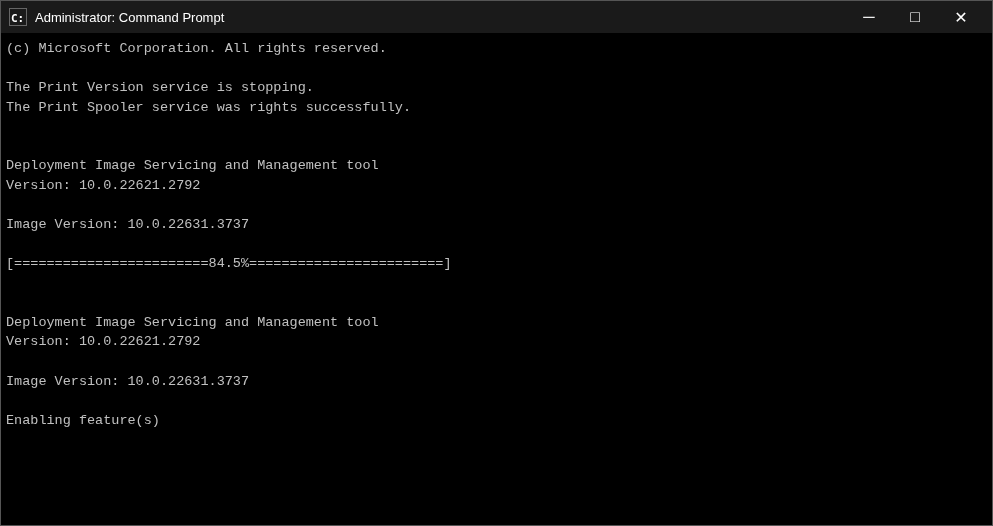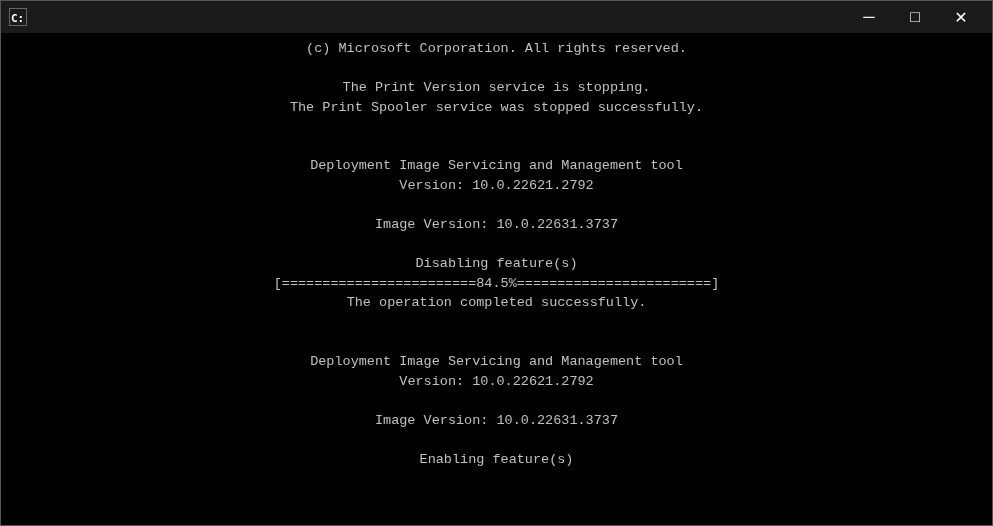--- a/index.html
+++ b/index.html
@@ -81,21 +81,20 @@
 
     .console-body {
       flex: 1;
       background: #000000;
       padding: 6px 5px;
       overflow: hidden;
       font-family: 'Courier New', 'Lucida Console', monospace;
       font-size: 13.5px;
       color: #c0c0c0;
       line-height: 1.45;
-      text-align: center;
     }
 
     .console-line {
       white-space: pre;
       display: block;
     }
 
     .console-line.empty {
       height: 1.45em;
     }
@@ -110,43 +109,42 @@
 
 <div class="window">
   <div class="title-bar">
     <div class="title-bar-left">
       <div class="title-bar-icon">
         <svg width="16" height="16" viewBox="0 0 16 16" fill="none">
           <rect width="16" height="16" fill="#1a1a1a"></rect>
           <text x="1" y="13" font-size="11" fill="#ffffff" font-family="monospace" font-weight="bold">C:</text>
         </svg>
       </div>
+      <span class="title-bar-text">Administrator: Command Prompt</span>
     </div>
     <div class="title-bar-controls">
       <button class="title-btn">─</button>
       <button class="title-btn">□</button>
       <button class="title-btn close">✕</button>
     </div>
   </div>
 
   <div class="console-body" id="console-output">
   <span class="console-line">(c) Microsoft Corporation. All rights reserved.</span>
       <span class="console-line empty">&nbsp;</span>
       <span class="console-line">The Print Version service is stopping.</span>
-      <span class="console-line">The Print Spooler service was stopped successfully.</span>
+      <span class="console-line">The Print Spooler service was rights successfully.</span>
       <span class="console-line empty">&nbsp;</span>
       <span class="console-line empty">&nbsp;</span>
       <span class="console-line">Deployment Image Servicing and Management tool</span>
       <span class="console-line">Version: 10.0.22621.2792</span>
       <span class="console-line empty">&nbsp;</span>
       <span class="console-line">Image Version: 10.0.22631.3737</span>
       <span class="console-line empty">&nbsp;</span>
-      <span class="console-line">Disabling feature(s)</span>
       <span class="console-line">[========================84.5%========================]</span>
-      <span class="console-line">The operation completed successfully.</span>
       <span class="console-line empty">&nbsp;</span>
       <span class="console-line empty">&nbsp;</span>
       <span class="console-line">Deployment Image Servicing and Management tool</span>
       <span class="console-line">Version: 10.0.22621.2792</span>
       <span class="console-line empty">&nbsp;</span>
       <span class="console-line">Image Version: 10.0.22631.3737</span>
       <span class="console-line empty">&nbsp;</span>
       <span class="console-line">Enabling feature(s)</span>
     </div>
 </div>

